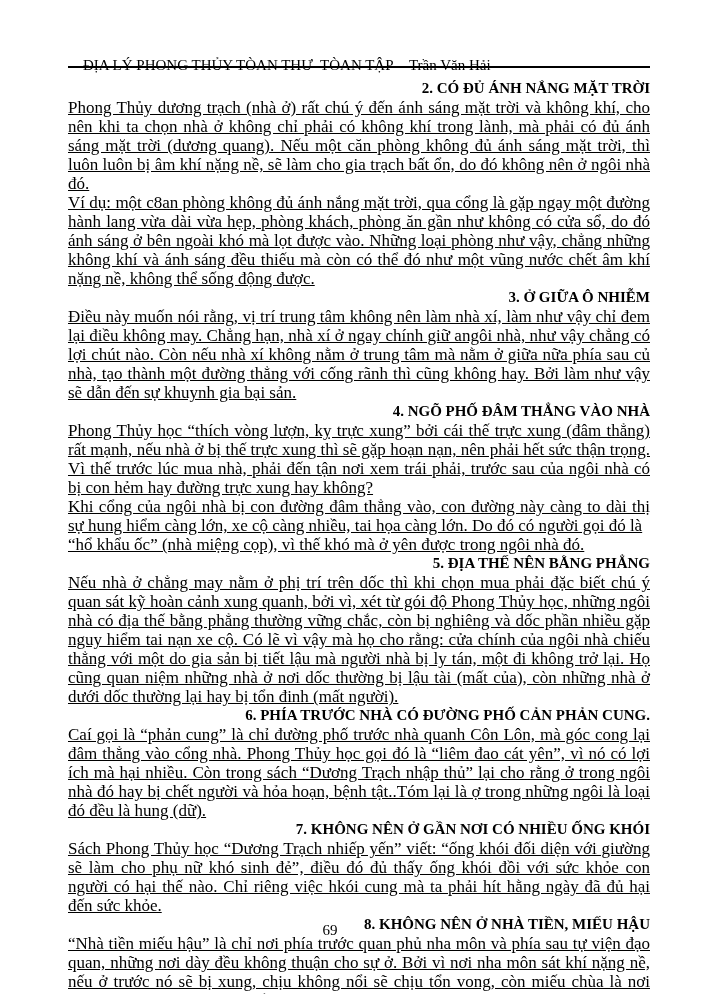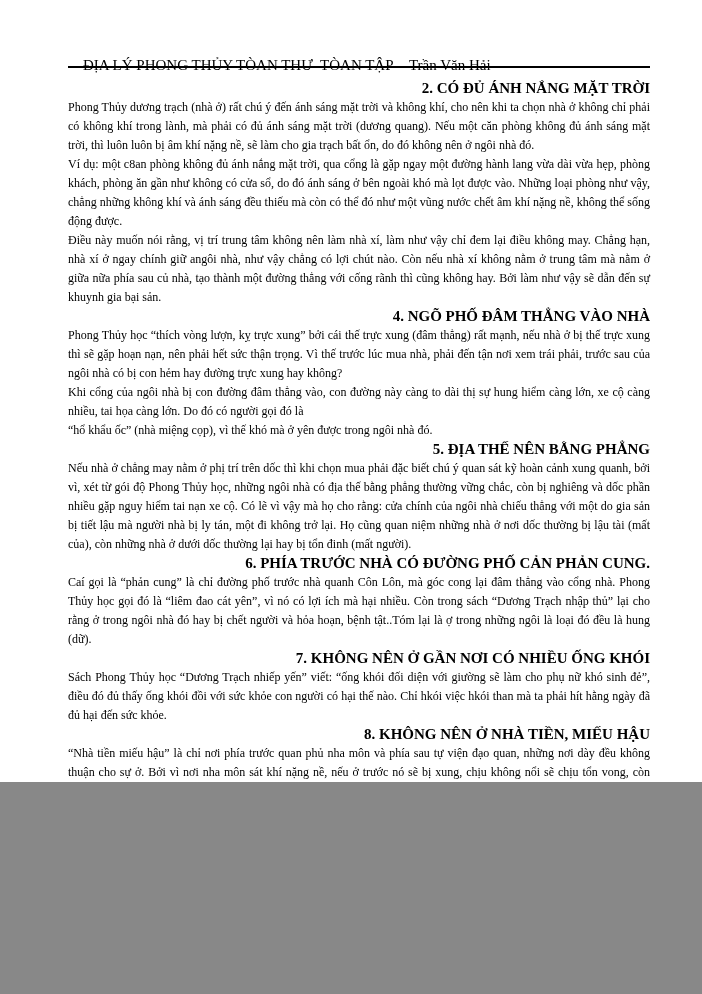--- a/index.html
+++ b/index.html
@@ -1,19 +1,19 @@
 <!DOCTYPE html>
 <html><head>
 <meta charset="utf-8">
 <style>
   * { margin:0; padding:0; box-sizing:border-box; }
   html,body { background:#888; }
   .page {
     position:relative;
-    width:702px; height:782px;
+    width:702px; height:994px;
     background:#ffffff;
     color:#000;
     font-family:"Liberation Serif","DejaVu Serif",serif;
     margin:0 auto;
     overflow:hidden;
   }
   .header {
     position:absolute; left:68px; top:38px; width:582px;
     font-size:15px; line-height:18px;
     white-space:pre-wrap;
@@ -25,22 +25,23 @@
   }
   .content {
     position:absolute; left:68px; top:79px; width:582px;
   }
   .section-heading {
     font-weight:bold;
     font-size:15px; line-height:19px;
     text-align:right;
   }
   .paragraph {
-    font-size:12px; line-height:19px;
+    font-size:17px; line-height:19px;
     text-align:justify;
+    text-decoration:underline;
   }
   .closing {
     margin-top:5px;
     font-weight:bold;
     font-size:22px; line-height:24px;
     letter-spacing:0.3px;
   }
   .footer {
     position:absolute; left:0; top:922px; width:660px;
     text-align:center;
@@ -55,31 +56,32 @@
   <div class="header">
     <span>ĐỊA LÝ PHONG THỦY TÒAN THƯ  TÒAN TẬP -  Trần Văn Hải</span>
   </div>
   <div class="rule"></div>
 
   <div class="content">
     <div id="sections">
         <div class="section-heading">2. CÓ ĐỦ ÁNH NẮNG MẶT TRỜI</div>
         <div class="paragraph">Phong Thủy dương trạch (nhà ở) rất chú ý đến ánh sáng mặt trời và không khí, cho nên khi ta chọn nhà ở không chỉ phải có không khí trong lành, mà phải có đủ ánh sáng mặt trời (dương quang). Nếu một căn phòng không đủ ánh sáng mặt trời, thì luôn luôn bị âm khí nặng nề, sẽ làm cho gia trạch bất ổn, do đó không nên ở ngôi nhà đó.</div>
         <div class="paragraph">Ví dụ: một c8an phòng không đủ ánh nắng mặt trời, qua cổng là gặp ngay một đường hành lang vừa dài vừa hẹp, phòng khách, phòng ăn gần như không có cửa sổ, do đó ánh sáng ở bên ngoài khó mà lọt được vào. Những loại phòng như vậy, chẳng những không khí và ánh sáng đều thiếu mà còn có thể đó như một vũng nước chết âm khí nặng nề, không thể sống động được.</div>
+        <div class="section-heading">3. Ở GIỮA Ô NHIỄM</div>
         <div class="paragraph">Điều này muốn nói rằng, vị trí trung tâm không nên làm nhà xí, làm như vậy chỉ đem lại điều không may. Chẳng hạn, nhà xí ở ngay chính giữ angôi nhà, như vậy chẳng có lợi chút nào. Còn nếu nhà xí không nằm ở trung tâm mà nằm ở giữa nữa phía sau củ nhà, tạo thành một đường thẳng với cống rãnh thì cũng không hay. Bởi làm như vậy sẽ dẫn đến sự khuynh gia bại sản.</div>
         <div class="section-heading">4. NGÕ PHỐ ĐÂM THẲNG VÀO NHÀ</div>
         <div class="paragraph">Phong Thủy học “thích vòng lượn, kỵ trực xung” bởi cái thế trực xung (đâm thẳng) rất mạnh, nếu nhà ở bị thế trực xung thì sẽ gặp hoạn nạn, nên phải hết sức thận trọng. Vì thế trước lúc mua nhà, phải đến tận nơi xem trái phải, trước sau của ngôi nhà có bị con hẻm hay đường trực xung hay không?</div>
         <div class="paragraph">Khi cổng của ngôi nhà bị con đường đâm thẳng vào, con đường này càng to dài thị sự hung hiểm càng lớn, xe cộ càng nhiều, tai họa càng lớn. Do đó có người gọi đó là</div>
         <div class="paragraph">“hổ khẩu ốc” (nhà miệng cọp), vì thế khó mà ở yên được trong ngôi nhà đó.</div>
         <div class="section-heading">5. ĐỊA THẾ NÊN BẰNG PHẲNG</div>
         <div class="paragraph">Nếu nhà ở chẳng may nằm ở phị trí trên dốc thì khi chọn mua phải đặc biết chú ý quan sát kỹ hoàn cảnh xung quanh, bởi vì, xét từ gói độ Phong Thủy học, những ngôi nhà có địa thế bằng phẳng thường vững chắc, còn bị nghiêng và dốc phần nhiều gặp nguy hiểm tai nạn xe cộ. Có lẽ vì vậy mà họ cho rằng: cửa chính của ngôi nhà chiếu thẳng với một do gia sản bị tiết lậu mà người nhà bị ly tán, một đi không trở lại. Họ cũng quan niệm những nhà ở nơi dốc thường bị lậu tài (mất của), còn những nhà ở dưới dốc thường lại hay bị tổn đinh (mất người).</div>
         <div class="section-heading">6. PHÍA TRƯỚC NHÀ CÓ ĐƯỜNG PHỐ CẢN PHẢN CUNG.</div>
         <div class="paragraph">Caí gọi là “phản cung” là chỉ đường phố trước nhà quanh Côn Lôn, mà góc cong lại đâm thẳng vào cổng nhà. Phong Thủy học gọi đó là “liêm đao cát yên”, vì nó có lợi ích mà hại nhiều. Còn trong sách “Dương Trạch nhập thủ” lại cho rằng ở trong ngôi nhà đó hay bị chết người và hỏa hoạn, bệnh tật..Tóm lại là ợ trong những ngôi là loại đó đều là hung (dữ).</div>
         <div class="section-heading">7. KHÔNG NÊN Ở GẦN NƠI CÓ NHIỀU ỐNG KHÓI</div>
-        <div class="paragraph">Sách Phong Thủy học “Dương Trạch nhiếp yến” viết: “ống khói đối diện với giường sẽ làm cho phụ nữ khó sinh đẻ”, điều đó đủ thấy ống khói đồi với sức khỏe con người có hại thế nào. Chỉ hkói việc hkói than mà ta phải hít hằng ngày đã đủ hại đến sức khỏe.</div>
+        <div class="paragraph">Sách Phong Thủy học “Dương Trạch nhiếp yến” viết: “ống khói đối diện với giường sẽ làm cho phụ nữ khó sinh đẻ”, điều đó đủ thấy ống khói đồi với sức khỏe con người có hại thế nào. Chỉ riêng việc hkói cung mà ta phải hít hằng ngày đã đủ hại đến sức khỏe.</div>
         <div class="section-heading">8. KHÔNG NÊN Ở NHÀ TIỀN, MIẾU HẬU</div>
         <div class="paragraph">“Nhà tiền miếu hậu” là chỉ nơi phía trước quan phủ nha môn và phía sau tự viện đạo quan, những nơi dày đều không thuận cho sự ở. Bởi vì nơi nha môn sát khí nặng nề, nếu ở trước nó sẽ bị xung, chịu không nổi sẽ chịu tổn vong, còn miếu chùa là nơi ngưng tụ âm khí nên chớ ở gần.</div>
       </div>
     <div class="closing">“NHẤT CẬN THỦY, NHÌ CẬN SƠN”</div>
   </div>
 
   <div class="footer">
     <span>69</span>
   </div>
 </div>

